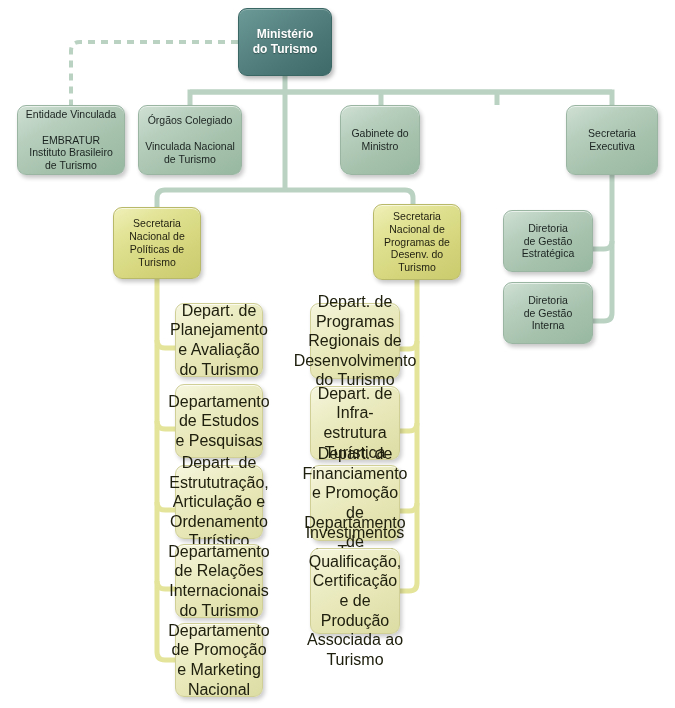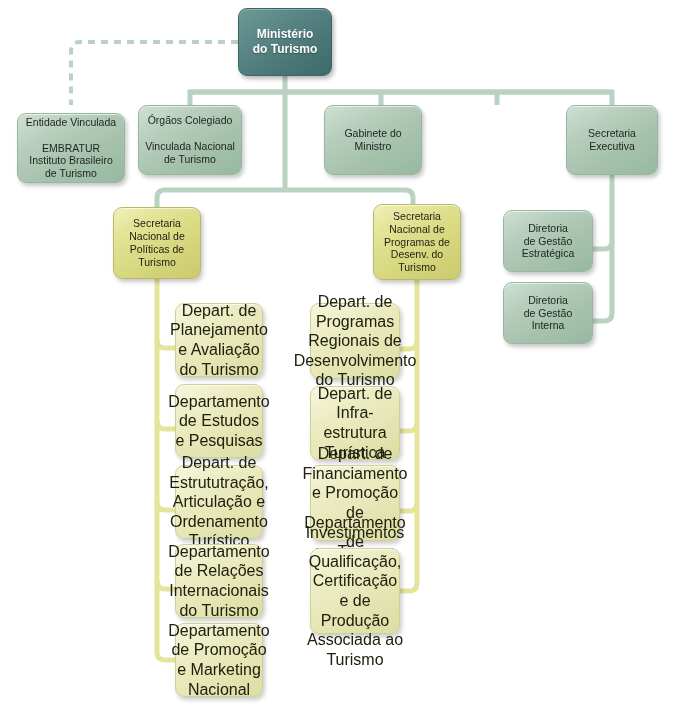--- a/index.html
+++ b/index.html
@@ -107,32 +107,32 @@
       <path d="M 417 280 L 417 583 Q 417 591 409 591 L 400 591" stroke="#e4e49a" stroke-width="5"></path>
       <path d="M 417 341 Q 417 349 409 349 L 400 349" stroke="#e4e49a" stroke-width="5"></path>
       <path d="M 417 423 Q 417 431 409 431 L 400 431" stroke="#e4e49a" stroke-width="5"></path>
       <path d="M 417 503 Q 417 511 409 511 L 400 511" stroke="#e4e49a" stroke-width="5"></path>
     </g>
   </svg>
 
   <div class="node root" style="left: 238px; top: 8px; width: 94px; height: 68px;">Ministério
 do Turismo</div>
 
-  <div class="node green" style="left: 17px; top: 113px; width: 108px; height: 70px;">Entidade Vinculada
+  <div class="node green" style="left: 17px; top: 105px; width: 108px; height: 70px;">Entidade Vinculada
 
 EMBRATUR
 Instituto Brasileiro
 de Turismo</div>
 
   <div class="node green" style="left: 138px; top: 105px; width: 104px; height: 70px;">Órgãos Colegiado
 
 Vinculada Nacional
 de Turismo</div>
 
-  <div class="node green" style="left: 324px; top: 105px; width: 98px; height: 70px;">Gabinete do
+  <div class="node green" style="left: 340px; top: 105px; width: 80px; height: 70px; border-radius: 11px;">Gabinete do
 Ministro</div>
 
 
   <div class="node green" style="left: 566px; top: 105px; width: 92px; height: 70px;">Secretaria
 Executiva</div>
 
   <div class="node olive" style="left: 113px; top: 207px; width: 88px; height: 72px;">Secretaria
 Nacional de
 Políticas de
 Turismo</div>

